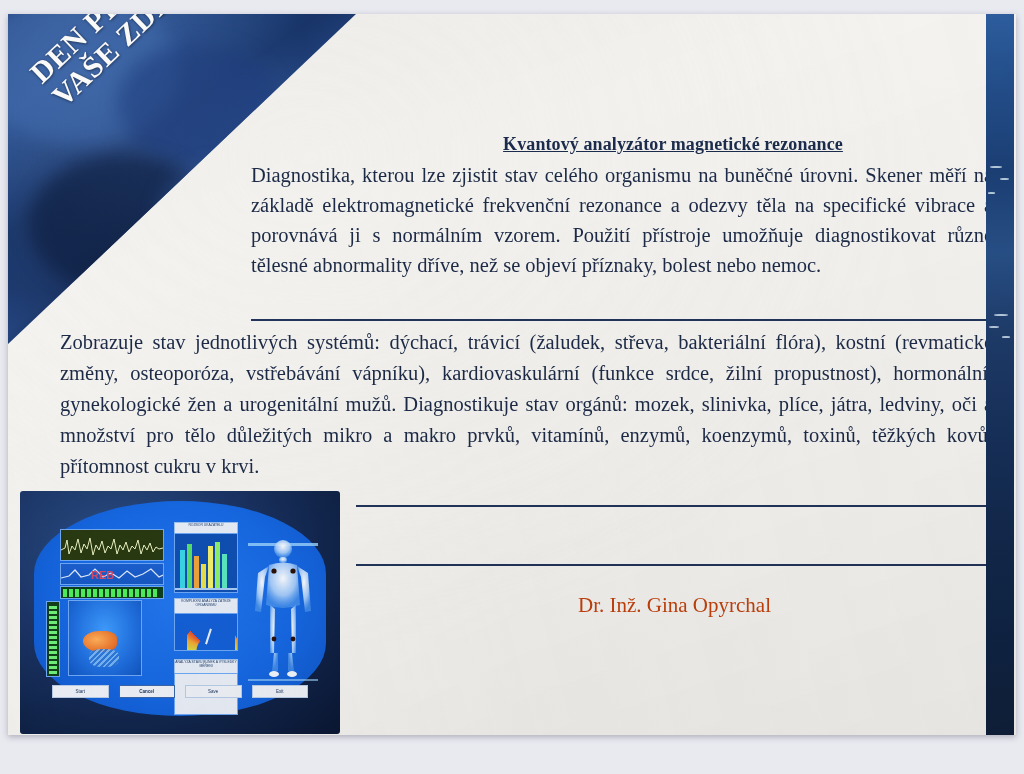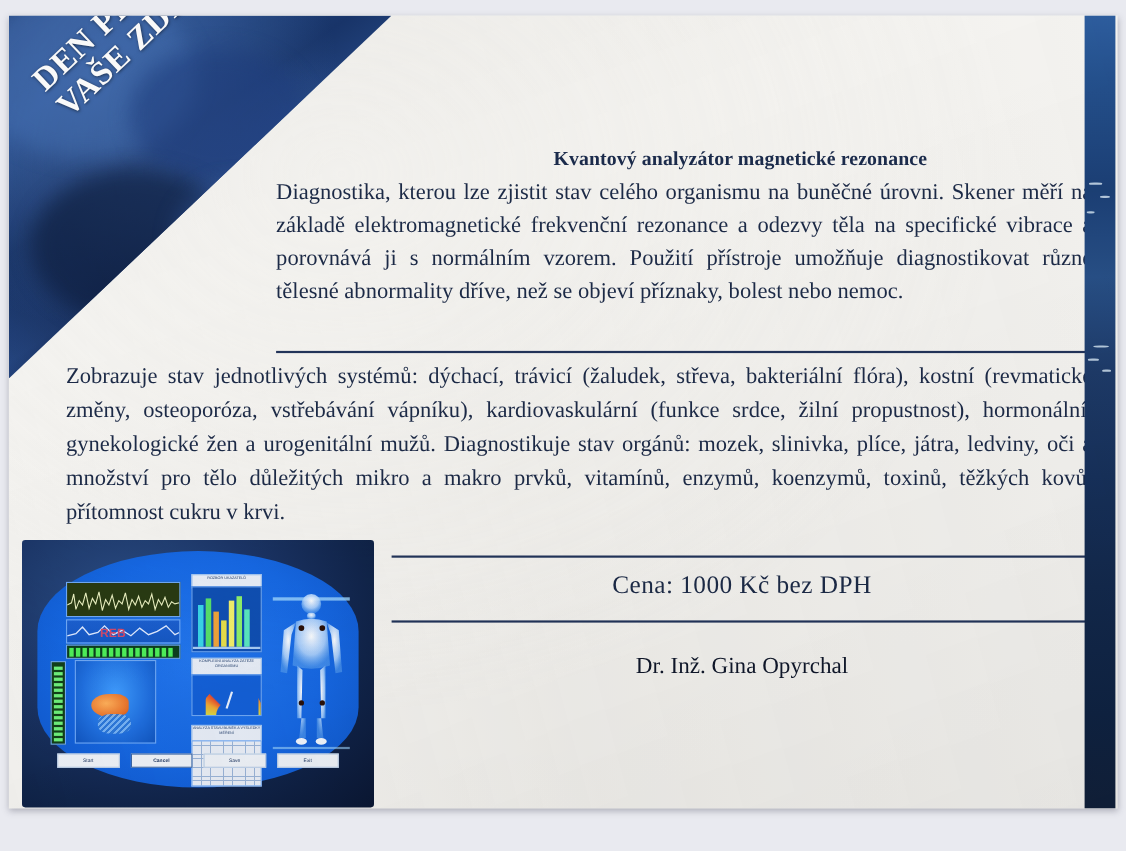--- a/index.html
+++ b/index.html
@@ -59,21 +59,21 @@
   
   #title-block{
     position:absolute;left:340px;top:30px;width:650px;text-align:center;
     color:#1b2b4c;
   }
   #title-block .ttl{
     font-size:26px;font-weight:700;line-height:1.2;letter-spacing:.3px;
   }
   #subtitle{
     position:absolute;left:340px;top:120px;width:650px;text-align:center;
-    font-size:18px;font-weight:700;color:#1b2b4c;letter-spacing:.1px;
+    font-size:18px;font-weight:700;color:#1b2b4c;letter-spacing:.1px;text-decoration:underline;
   }
 
   
   #para-1{
     position:absolute;left:243px;top:146px;width:742px;
     font-size:20.5px;line-height:30px;color:#1c2a47;
     text-align:justify;text-justify:inter-word;
   }
   #rule-1{
     position:absolute;left:243px;top:305px;width:742px;height:0;
@@ -177,21 +177,21 @@
 
   
   #rule-2{position:absolute;left:348px;top:491px;width:637px;height:0;border-top:2.2px solid #22345a;}
   #price{
     position:absolute;left:348px;top:505px;width:637px;text-align:center;
     font-size:23px;color:#1c2a47;letter-spacing:.4px;
   }
   #rule-3{position:absolute;left:348px;top:550px;width:637px;height:0;border-top:2.2px solid #22345a;}
   #contact{
     position:absolute;left:348px;top:576px;width:637px;text-align:center;
-    font-size:21px;line-height:30px;color:#0f172a;
+    font-size:21px;line-height:30px;color:#c2410c;
   }
   #contact div{white-space:nowrap;}
 </style>
 </head>
 <body>
 
 <div id="poster">
 
   <div id="corner-banner">
     <div class="blotch" style="left:-30px;top:-20px;width:200px;height:150px;background:rgba(70,115,185,.45);"></div>
@@ -320,21 +320,20 @@
       <div class="btn-row">
         <div class="dev-btn">Start</div>
         <div class="dev-btn on">Cancel</div>
         <div class="dev-btn">Save</div>
         <div class="dev-btn">Exit</div>
       </div>
     </div>
   </div>
 
   <div id="rule-2"></div>
-  <div id="price">Cena: 1000 Kč bez DPH</div>
   <div id="rule-3"></div>
   <div id="contact">
     <div>Dr. Inž. Gina Opyrchal</div>
   </div>
 
   <div id="right-strip">
     <div class="fleck" style="left:4px;top:152px;width:12px;height:2px;"></div>
     <div class="fleck" style="left:14px;top:164px;width:9px;height:2px;"></div>
     <div class="fleck" style="left:2px;top:178px;width:7px;height:1.5px;"></div>
     <div class="fleck" style="left:8px;top:300px;width:14px;height:2px;"></div>

